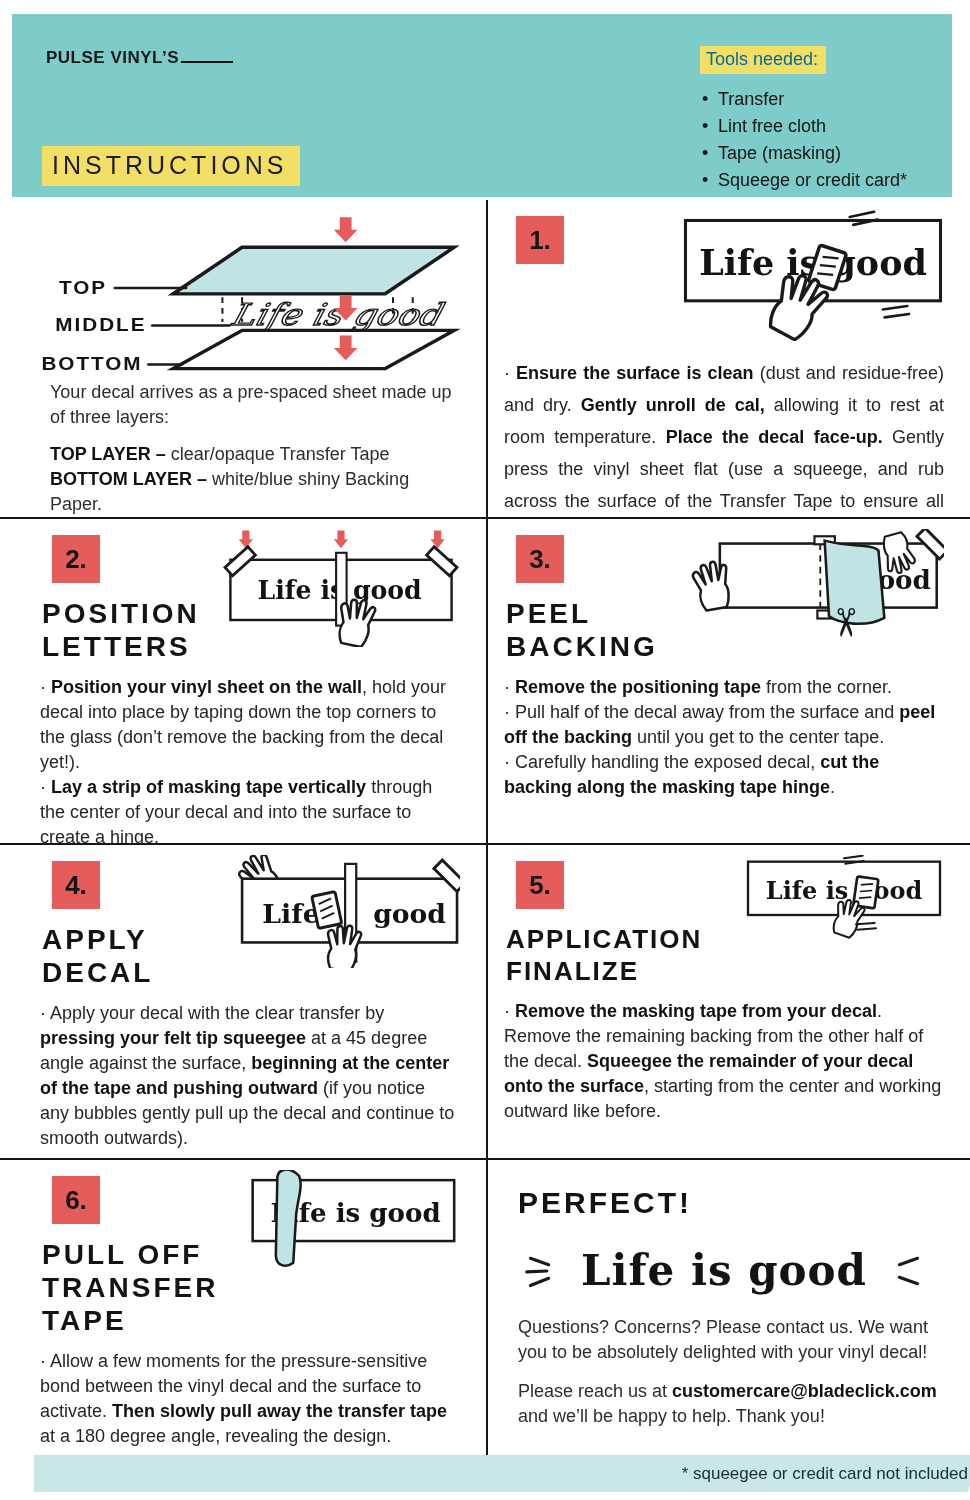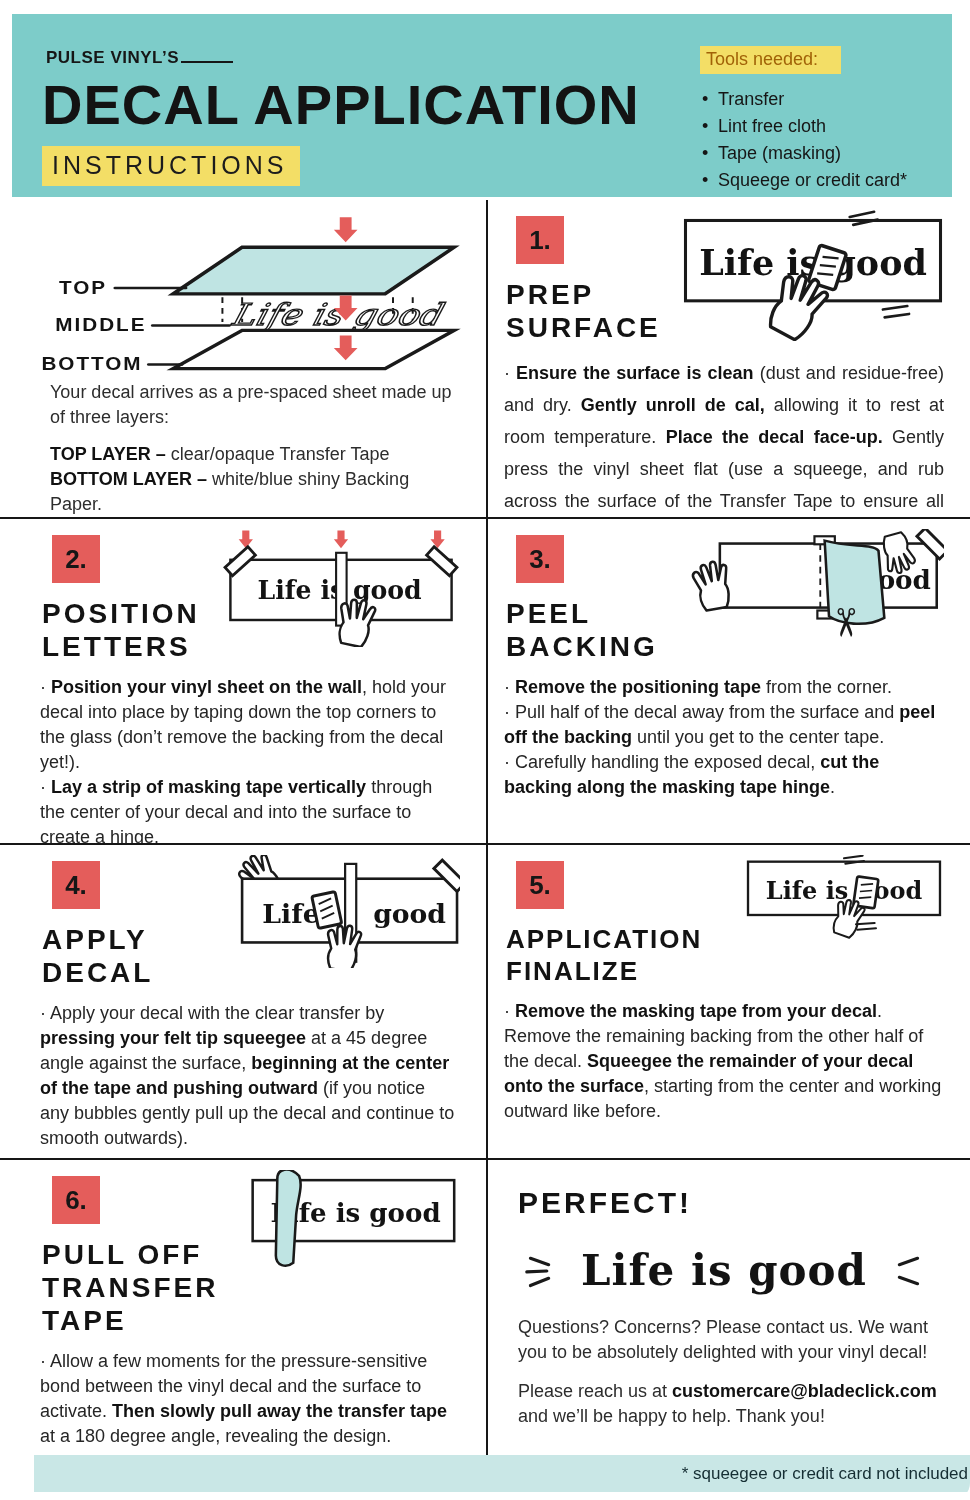--- a/index.html
+++ b/index.html
@@ -27,22 +27,22 @@
     font-size: 56px; font-weight: bold; letter-spacing: 1px; color: #131313;
   }
   .subtitle {
     position: absolute; left: 30px; top: 132px;
     background: #F3DE66; color: #1c1c1c;
     font-size: 25px; font-weight: 500; letter-spacing: 4px;
     padding: 5px 12px 6px 10px;
   }
   .tools { position: absolute; left: 688px; top: 32px; width: 250px; }
   .tools-label {
-    display: inline-block; background: #F3DE66; color: #a16207;
-    font-size: 18px; padding: 3px 23px 4px 6px;
+    display: inline-block; background: #F3DE66; color: #0369a1;
+    font-size: 18px; padding: 3px 8px 4px 6px;
   }
   .tools-list { margin-top: 12px; list-style: none; }
   .tools-list li { font-size: 18px; line-height: 27px; color: #161616; padding-left: 18px; position: relative; }
   .tools-list li::before { content: "•"; position: absolute; left: 2px; }
 
   
   .grid { position: absolute; left: 0; top: 200px; width: 970px; }
   .row { display: flex; width: 970px; overflow: hidden; }
   .row + .row { border-top: 2px solid #161616; }
   .row1 { height: 317px; } .row2 { height: 326px; } .row3 { height: 315px; } .row4 { height: 297px; }
@@ -118,21 +118,20 @@
     <g id="arrow">
       <path d="M-6,0 L6,0 L6,15 L12,15 L0,30 L-12,15 L-6,15 Z" fill="#E45D5B"></path>
     </g>
   </defs>
 </svg>
 
 <div class="page">
 
   <div class="header">
     <div class="brand"><span>PULSE VINYL’S</span><span class="brand-line"></span></div>
-    <div class="title">DECAL APPLICATION</div>
     <div class="subtitle">INSTRUCTIONS</div>
     <div class="tools">
       <span class="tools-label">Tools needed:</span>
       <ul class="tools-list">
         <li>Transfer</li>
         <li>Lint free cloth</li>
         <li>Tape (masking)</li>
         <li>Squeege or credit card*</li>
       </ul>
     </div>
@@ -173,24 +172,20 @@
         <div class="layer-list">
           <div><b>TOP LAYER –</b><span> clear/opaque Transfer Tape</span></div>
           <div><b>BOTTOM LAYER –</b><span> white/blue shiny Backing Paper.</span></div>
         </div>
       </div>
 
       <div class="cell right">
         <div class="step-head">
           <div class="step-col" style="width:178px">
             <div class="badge">1.</div>
-            <div class="step-title">
-              <div>PREP</div>
-              <div>SURFACE</div>
-            </div>
           </div>
           <div class="illo">
             <svg viewBox="0 0 300 150" width="262">
               <rect x="4" y="12" width="292" height="92" fill="#fff" stroke="#1a1a1a" stroke-width="3.5"></rect>
               <text class="decal-svg" x="150" y="74" text-anchor="middle" font-size="40">Life is good</text>
               <line x1="192" y1="8" x2="220" y2="2" class="ln"></line>
               <line x1="196" y1="17" x2="224" y2="11" class="ln"></line>
               <use href="#card" transform="translate(158,40) rotate(18)"></use>
               <use href="#hand" transform="translate(128,64) rotate(28) scale(0.78)"></use>
               <line x1="230" y1="114" x2="258" y2="110" class="ln"></line>

